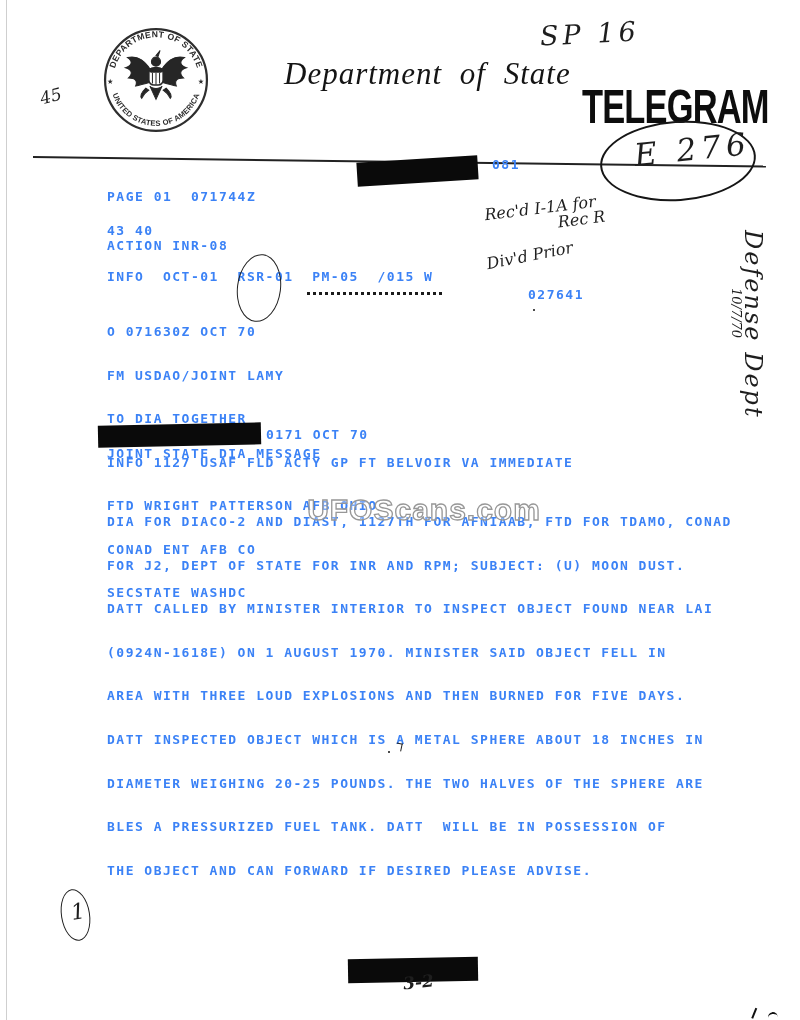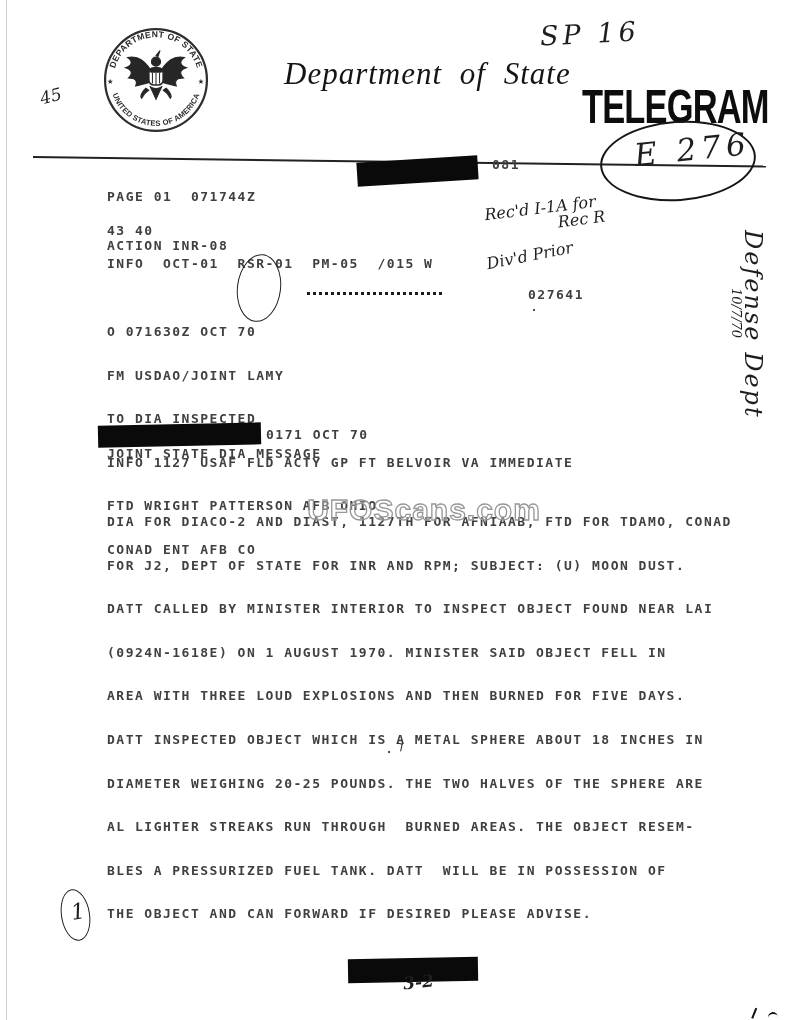--- a/index.html
+++ b/index.html
@@ -3,21 +3,21 @@
 <meta charset="utf-8">
 <style>
   html,body{margin:0;padding:0;background:#e8e8e8;}
   #page{
     position:relative;width:800px;height:1020px;background:#ffffff;
     overflow:hidden;font-family:"Liberation Sans",sans-serif;
   }
   .abs{position:absolute;}
   .mono{
     font-family:"DejaVu Sans Mono",monospace;font-size:13px;font-weight:bold;
-    letter-spacing:1.5px;color:#404040;white-space:pre;line-height:14.5px;
+    letter-spacing:1.5px;color:#3b82f6;white-space:pre;line-height:14.5px;
   }
   .mono-block div{height:14.5px;}
   .body-block div{height:14.6px;}
   .hand{font-family:"DejaVu Serif",serif;font-style:italic;color:#1e1e1e;}
   .redaction{background:#0a0a0a;}
   .scan-edge{background:#cfcfcf;}
   .dos-title{
     font-family:"Liberation Serif",serif;font-style:italic;font-size:31px;
     color:#141414;letter-spacing:1px;word-spacing:9px;white-space:nowrap;
   }
@@ -79,60 +79,60 @@
 
   <div class="abs hand-ellipse" style="left:600px;top:121px;width:152px;height:76px;transform:rotate(-4deg);"></div>
   <div class="abs hand" style="left:634px;top:131px;font-size:31px;letter-spacing:5px;transform:rotate(-6deg);">E 276</div>
 
   <div class="abs redaction" style="left:357px;top:159px;width:121px;height:24px;transform:rotate(-3.5deg);"></div>
   <div class="abs mono" style="left:492px;top:158px;">081</div>
 
   <div class="abs mono" style="left:107px;top:190px;">PAGE 01  071744Z</div>
   <div class="abs mono" style="left:107px;top:224px;">43 40</div>
   <div class="abs mono" style="left:107px;top:239px;">ACTION INR-08</div>
-  <div class="abs mono" style="left:107px;top:257px;">INFO  OCT-01  RSR-01  PM-05  /015 W</div>
+  <div class="abs mono" style="left:107px;top:270px;">INFO  OCT-01  RSR-01  PM-05  /015 W</div>
   <div class="abs thin-ellipse" style="left:237px;top:254px;width:42px;height:66px;transform:rotate(7deg);"></div>
 
   <div class="abs hand" style="left:485px;top:198px;font-size:16px;transform:rotate(-7deg);">
     <div>Rec'd I-1A for</div>
     <div style="margin-left:72px;margin-top:-3px;">Rec R</div>
   </div>
   <div class="abs hand" style="left:486px;top:246px;font-size:16px;transform:rotate(-11deg);">Div'd Prior</div>
 
   <div class="abs dots" style="left:307px;top:292px;width:135px;"></div>
   <div class="abs mono" style="left:528px;top:288px;">027641</div>
   <div class="abs speck" style="left:533px;top:309px;width:2px;height:2px;"></div>
 
   <div class="abs hand" style="left:650px;top:303px;width:190px;height:44px;transform:rotate(90deg);">
     <div style="font-size:24px;letter-spacing:2px;">Defense Dept</div>
     <div style="font-size:13px;margin-left:58px;margin-top:-5px;">10/7/70</div>
   </div>
 
   <div class="abs mono mono-block" style="left:107px;top:296px;">
     <div>O 071630Z OCT 70</div>
     <div>FM USDAO/JOINT LAMY</div>
-    <div>TO DIA INSPECTED</div>
+    <div>TO DIA TOGETHER</div>
     <div>INFO 1127 USAF FLD ACTY GP FT BELVOIR VA IMMEDIATE</div>
     <div>FTD WRIGHT PATTERSON AFB OHIO</div>
     <div>CONAD ENT AFB CO</div>
+    <div>SECSTATE WASHDC</div>
   </div>
 
   <div class="abs redaction" style="left:98px;top:424px;width:163px;height:22px;transform:rotate(-1.2deg);"></div>
   <div class="abs mono" style="left:266px;top:428px;">0171 OCT 70</div>
 
   <div class="abs mono" style="left:107px;top:447px;">JOINT STATE DIA MESSAGE</div>
   <div class="abs mono body-block" style="left:107px;top:486px;">
     <div>DIA FOR DIACO-2 AND DIAST, 1127TH FOR AFNIAAB, FTD FOR TDAMO, CONAD</div>
     <div>FOR J2, DEPT OF STATE FOR INR AND RPM; SUBJECT: (U) MOON DUST.</div>
     <div>DATT CALLED BY MINISTER INTERIOR TO INSPECT OBJECT FOUND NEAR LAI</div>
     <div>(0924N-1618E) ON 1 AUGUST 1970. MINISTER SAID OBJECT FELL IN</div>
     <div>AREA WITH THREE LOUD EXPLOSIONS AND THEN BURNED FOR FIVE DAYS.</div>
     <div>DATT INSPECTED OBJECT WHICH IS A METAL SPHERE ABOUT 18 INCHES IN</div>
     <div>DIAMETER WEIGHING 20-25 POUNDS. THE TWO HALVES OF THE SPHERE ARE</div>
-    <div>AL LIGHTER STREAKS RUN THROUGH  BURNED AREAS. THE OBJECT RESEM-</div>
     <div>BLES A PRESSURIZED FUEL TANK. DATT  WILL BE IN POSSESSION OF</div>
     <div>THE OBJECT AND CAN FORWARD IF DESIRED PLEASE ADVISE.</div>
   </div>
 
   <svg class="abs" style="left:254px;top:492px;" width="340" height="40">
     <text x="170" y="28" text-anchor="middle" font-size="30" font-weight="bold" font-family="Liberation Sans, sans-serif" fill="rgba(255,255,255,0.3)" stroke="#979797" stroke-width="1.3" letter-spacing="1">UFOScans.com</text>
   </svg>
 
   <div class="abs speck" style="left:388px;top:751px;width:2px;height:2px;"></div>
   <div class="abs" style="left:396px;top:743px;width:5px;height:7px;border-right:1.5px solid #222;border-top:1.5px solid #222;transform:rotate(12deg);"></div>

